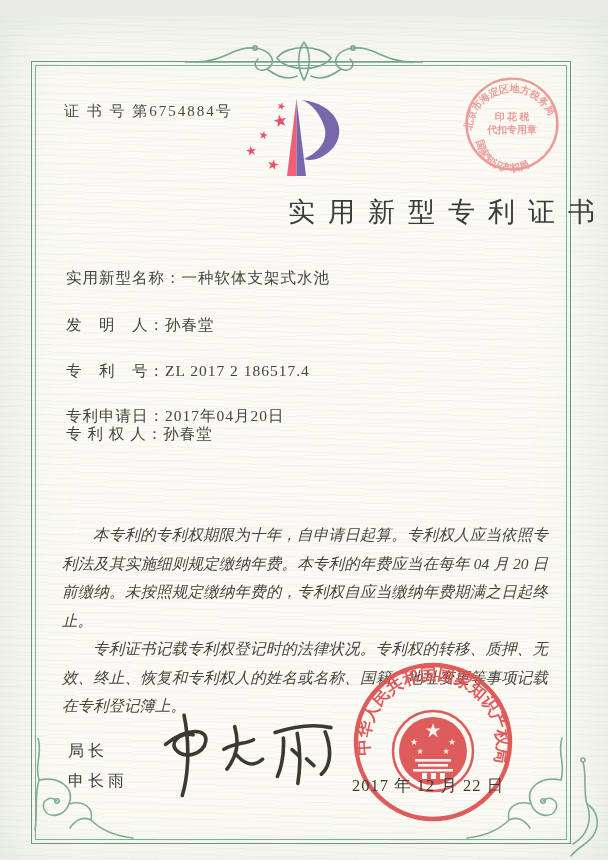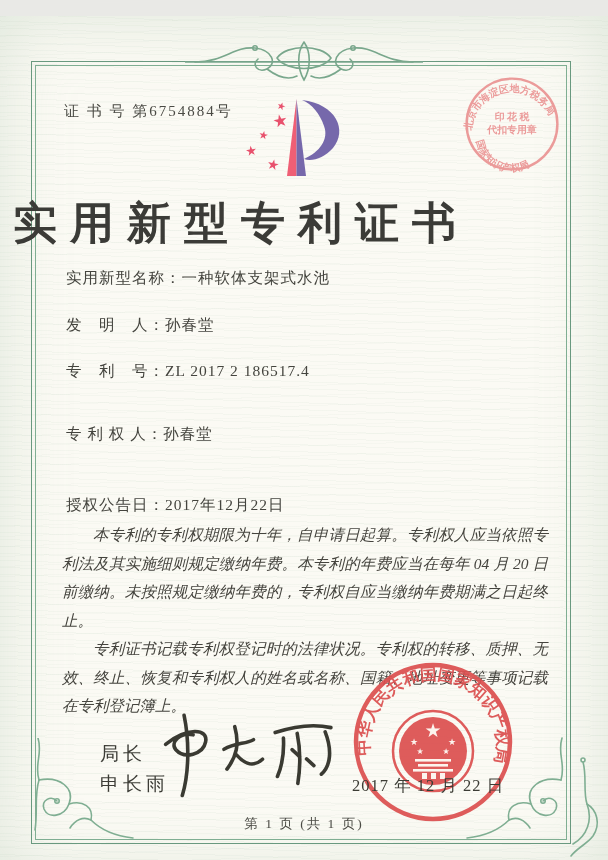--- a/index.html
+++ b/index.html
@@ -23,35 +23,35 @@
     border:1px solid #7fae92;
   }
   .flourish{position:absolute; pointer-events:none;}
   .cert-number{
     position:absolute; left:64px; top:86px;
     font-size:15px; letter-spacing:2px; color:#4a4a44;
   }
   .logo{position:absolute; left:236px; top:70px; width:148px; height:106px;}
   .title{
     position:absolute; left:0; top:178px; width:100%;
-    text-align:left; font-size:44px; font-weight:bold;
+    text-align:right; font-size:27px; font-weight:normal;
     letter-spacing:13px; text-indent:13px; color:#3b3b37;
   }
   .field-row{
     position:absolute; left:66px; font-size:15.5px; letter-spacing:1px;
     color:#44443e; white-space:nowrap;
   }
   .paragraphs{
     position:absolute; left:62px; top:505px; width:486px;
     font-size:15.5px; line-height:28.5px; text-align:justify;
     font-style:italic; color:#45443e;
   }
   .paragraphs p{margin:0; text-indent:2em;}
   .signer{
-    position:absolute; left:100px; font-size:19px; letter-spacing:4px;
+    position:absolute; left:68px; font-size:16px; letter-spacing:4px;
     font-family:"Liberation Sans","DejaVu Sans",sans-serif; color:#3c3c36;
   }
   .signature{position:absolute; left:148px; top:682px; width:200px; height:105px;}
   .office-seal{position:absolute; left:350px; top:643px; width:166px; height:166px; opacity:0.92;}
   .issue-date{
     position:absolute; left:352px; top:759px; z-index:5;
     font-size:16.5px; letter-spacing:1px; color:#3c3c35;
   }
   .tax-seal{position:absolute; left:460px; top:56px; width:104px; height:104px; opacity:0.85;}
   .footer{
@@ -126,25 +126,25 @@
 
   <div class="field-row" style="top:299px;">
     <span>发　明　人：</span><span>孙春堂</span>
   </div>
   <div class="field-row" style="top:252px;">
     <span>实用新型名称：</span><span>一种软体支架式水池</span>
   </div>
   <div class="field-row" style="top:345px;">
     <span>专　利　号：</span><span>ZL 2017 2 186517.4</span>
   </div>
+  <div class="field-row" style="top:390px;">
+    <span>专利申请日：</span><span>2017年04月20日</span>
+  </div>
   <div class="field-row" style="top:408px;">
     <span>专 利 权 人：</span><span>孙春堂</span>
-  </div>
-  <div class="field-row" style="top:479px;">
-    <span>授权公告日：</span><span>2017年12月22日</span>
   </div>
 
   <div class="paragraphs">
     <p>本专利的专利权期限为十年，自申请日起算。专利权人应当依照专利法及其实施细则规定缴纳年费。本专利的年费应当在每年 04 月 20 日前缴纳。未按照规定缴纳年费的，专利权自应当缴纳年费期满之日起终止。</p>
     <p>专利证书记载专利权登记时的法律状况。专利权的转移、质押、无效、终止、恢复和专利权人的姓名或名称、国籍、地址变更等事项记载在专利登记簿上。</p>
   </div>
 
   <div class="signer" style="top:725px;">局长</div>
   <div class="signer" style="top:755px;">申长雨</div>
 
@@ -196,15 +196,14 @@
     <text font-size="10.5" fill="#e98b8b" font-weight="bold">
       <textPath href="#taxTop" startOffset="2">北京市海淀区地方税务局</textPath>
     </text>
     <text font-size="10.5" fill="#e98b8b" font-weight="bold">
       <textPath href="#taxBottom" startOffset="6">国家知识产权局</textPath>
     </text>
     <text x="55" y="51" font-size="10.5" fill="#e98b8b" text-anchor="middle" font-weight="bold">印 花 税</text>
     <text x="55" y="65" font-size="10.5" fill="#e98b8b" text-anchor="middle" font-weight="bold">代扣专用章</text>
   </svg>
 
-  <div class="footer">第 1 页 (共 1 页)</div>
 
 </div>
 
 </body></html>

